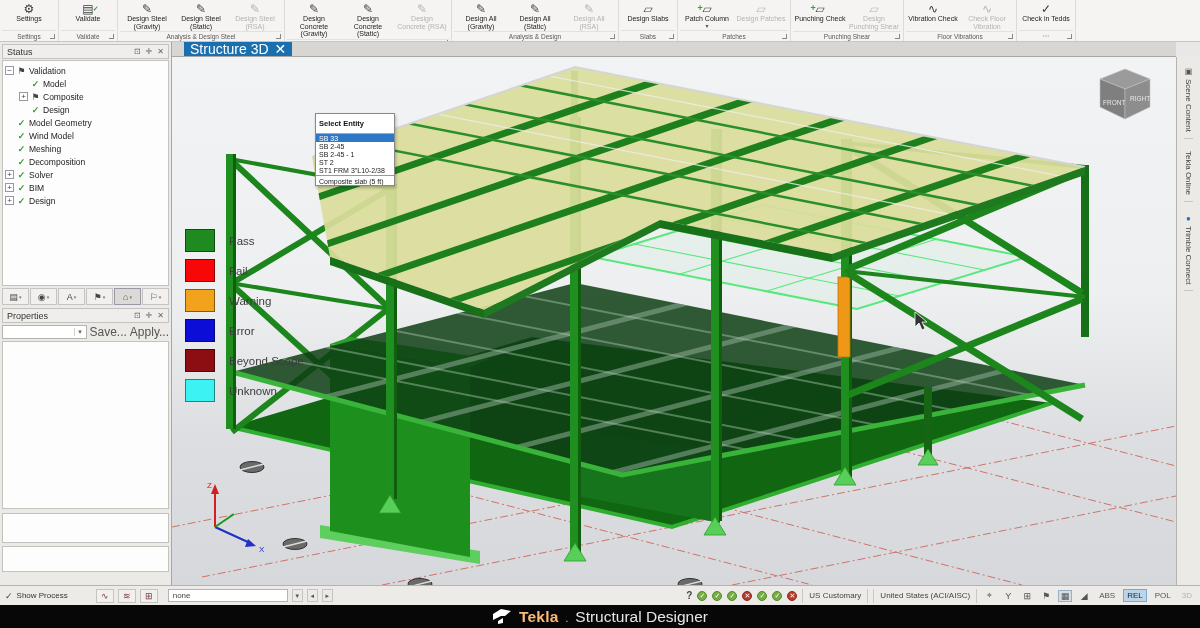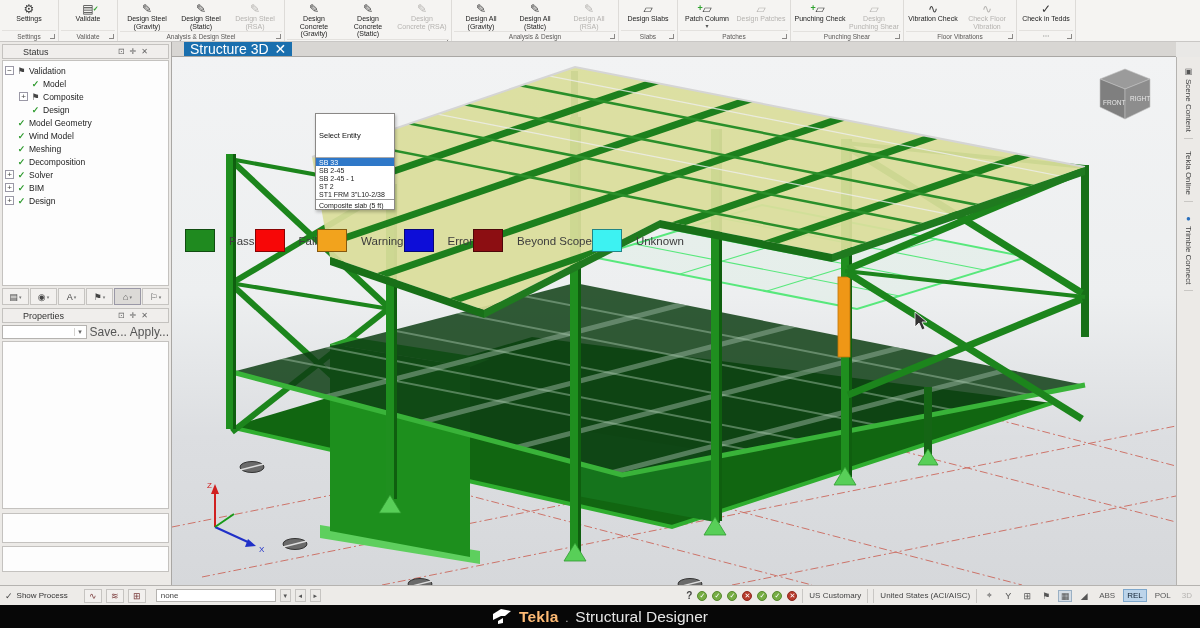--- a/index.html
+++ b/index.html
@@ -17,21 +17,21 @@
   .ovp{position:absolute;left:-5px;bottom:-1px;font-size:9px;font-weight:bold;color:#2fa32f}
   .rt{font-size:7px;line-height:7.5px;text-align:center;color:#222;margin-top:1px}
   .dd{font-size:6px;color:#555;line-height:6px}
   .dis .rt,.dis .ri,.dis .ov,.dis .ovp{color:#b5b3b0}
   .rgl{height:11px;display:flex;align-items:center;justify-content:center;position:relative;border-top:1px solid #e3e1de}
   .rgt{font-size:6.5px;color:#5a5856}
   .rgd{position:absolute;right:1px;bottom:2px;width:5px;height:5px;border-right:1px solid #8a8886;border-bottom:1px solid #8a8886;cursor:pointer}
 
   
   .sidebar{position:absolute;left:0;top:42px;width:172px;height:543px;background:#eceae7;border-right:1px solid #a9a7a4}
-  .panelhead{height:15px;background:#f0eeec;border:1px solid #c4c2bf;display:flex;align-items:center;padding:0 20px;margin:2px 2px 0 2px}
+  .panelhead{height:15px;background:#f0eeec;border:1px solid #c4c2bf;display:flex;align-items:center;padding:0 4px;margin:2px 2px 0 2px}
   .ph-t{font-size:9px;color:#333;flex:1}
   .ph-i{font-size:8px;color:#666;margin-left:5px;cursor:pointer;line-height:8px}
   .treebox{background:#fdfdfd;border:1px solid #c4c2bf;margin:1px 2px;height:226px;padding:3px 2px;overflow:hidden}
   .tr{display:flex;align-items:center;height:13px;cursor:pointer}
   .tr.ind{margin-left:14px}
   .ex{width:9px;height:9px;border:1px solid #9a98a6;font-size:8px;line-height:7px;text-align:center;color:#444;background:#fff;margin-right:3px;flex:none}
   .ex.none{border:none;background:transparent}
   .tf{color:#444;font-size:9px;margin-right:3px;width:9px;text-align:center;flex:none}
   .tc{color:#2d9a2d;font-weight:bold;font-size:9px;margin-right:3px;width:9px;text-align:center;flex:none}
   .tl{font-size:8.5px;color:#222;white-space:nowrap}
@@ -53,45 +53,45 @@
   
   .tabstrip{position:absolute;left:172px;top:42px;width:1004px;height:15px;background:#d8d6d3;border-bottom:1px solid #a9a7a4;display:flex;align-items:flex-end}
   .vtab{margin-left:12px;height:14px;background:#1a6fae;color:#fff;display:flex;align-items:center;padding:0 6px;gap:6px;cursor:pointer}
   .vtab span{font-size:14px}
   .tx{font-size:7px;cursor:pointer}
 
   
   .viewport{position:absolute;left:172px;top:57px;width:1004px;height:528px;background:linear-gradient(#f2f3f4 0%,#edeff0 45%,#dcdee1 72%,#d6d8db 100%);overflow:hidden}
   .model{position:absolute;left:0;top:0;width:1004px;height:528px}
 
-  .legend{position:absolute;left:13px;top:172px;display:flex;flex-direction:row;}
+  .legend{position:absolute;left:13px;top:172px;display:flex;flex-direction:column;gap:7px}
   .lg-row{display:flex;align-items:center;gap:14px}
   .lsw{width:30px;height:23px;border:1px solid rgba(0,0,0,.45)}
   .sw-pass{background:#1f8a1f}.sw-fail{background:#f70707}.sw-warn{background:#f2a31d}
   .sw-err{background:#0d0dd8}.sw-beyond{background:#8c0e12}.sw-unk{background:#3df2f2}
   .llb{font-size:11.5px;color:#3c3c3c}
 
   .tip{position:absolute;left:143px;top:56px;width:80px;background:#fff;border:1px solid #8a8886;box-shadow:1px 2px 3px rgba(0,0,0,.25);z-index:5}
-  .tip-t{font-size:7.5px;font-weight:normal;padding:17px 3px;border-bottom:1px solid #aaa;color:#111}
+  .tip-t{font-size:7.5px;font-weight:bold;padding:5px 3px;border-bottom:1px solid #aaa;color:#111}
   .tip-i{font-size:7px;padding:0.5px 3px;color:#222;white-space:nowrap;overflow:hidden;cursor:pointer}
   .tip-i.sel{background:#2f78c8;color:#fff}
   .tip-i.sep{border-top:1px solid #999;margin-top:1px;padding-top:1.5px}
 
   .vcube{position:absolute;right:18px;top:8px;cursor:pointer}
 
   
   .rightstrip{position:absolute;left:1176px;top:57px;width:24px;height:528px;background:#eceae7;border-left:1px solid #b5b3b0;display:flex;flex-direction:column;align-items:center;padding-top:4px;gap:6px}
   .rtab{writing-mode:vertical-rl;font-size:8px;color:#444;padding:6px 0;border-bottom:1px solid #c9c7c4;cursor:pointer;display:flex;align-items:center;gap:3px}
   .rti{font-size:8px;color:#555}
   .rti.blue{color:#2a6fbd}
 
   
   .statusbar{position:absolute;left:0;top:585px;width:1200px;height:20px;background:#edebe8;border-top:1px solid #b5b3b0;display:flex;align-items:center;padding:0 5px;gap:4px;font-size:8px;color:#333}
   .sb-check{color:#444;font-size:9px}
-  .sb-lbl{font-size:8px;margin-right:12px}
+  .sb-lbl{font-size:8px;margin-right:24px}
   .sb-ib{width:18px;height:14px;border:1px solid #c6c4c1;background:#f2f0ee;display:flex;align-items:center;justify-content:center;font-size:9px;color:#7a3a3a;cursor:pointer}
   .sb-combo{width:120px;height:13px;background:#fff;border:1px solid #b5b3b0;display:flex;align-items:center;padding-left:4px;margin-left:6px}
   .sb-combo .v{flex:1;color:#444}
   .sb-arr{width:11px;height:13px;border:1px solid #c6c4c1;background:#eceae7;text-align:center;font-size:7px;line-height:12px;color:#555;cursor:pointer}
   .sb-right{margin-left:auto;display:flex;align-items:center;gap:5px}
   .dot{width:10px;height:10px;border-radius:50%;display:inline-flex;align-items:center;justify-content:center;font-size:7px;color:#fff}
   .dot.ok{background:#76ad44;border:1px solid #588a2e}
   .dot.ok::after{content:"✓"}
   .dot.err{background:#b73a2c;border:1px solid #8e2a20}
   .dot.err::after{content:"✕"}

